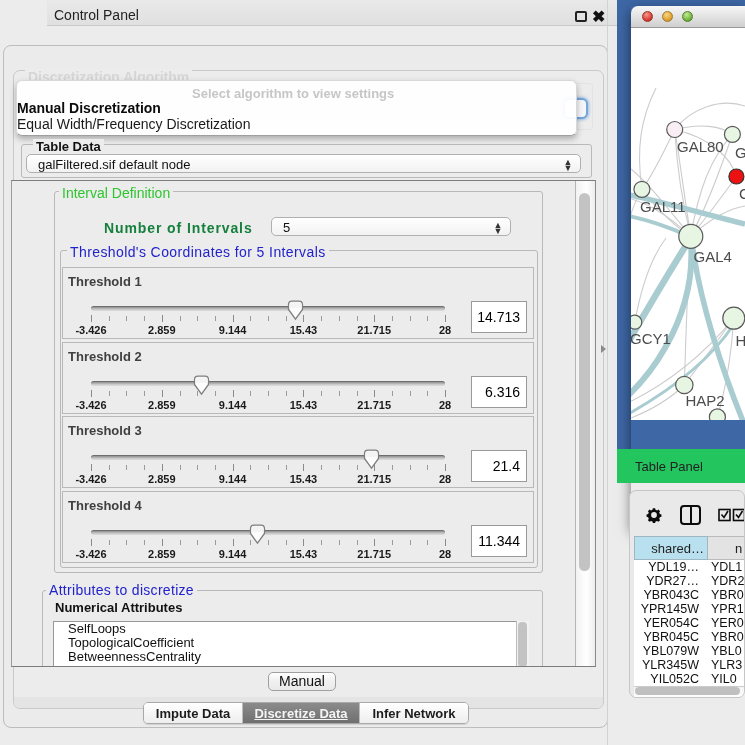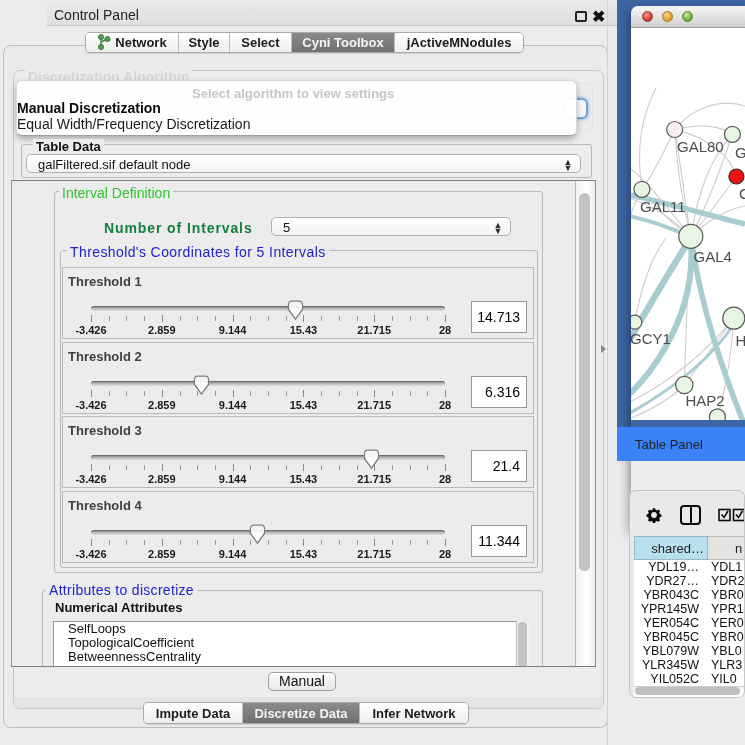--- a/index.html
+++ b/index.html
@@ -17,21 +17,21 @@
 
 #toptabs { left:85px; top:32px; height:21px; display:flex; border:1px solid #a9a9a9; border-radius:5px; overflow:hidden; background:linear-gradient(#ffffff,#eeeeee); box-shadow:0 1px 1px rgba(0,0,0,0.12); }
 #toptabs .tab { height:100%; display:flex; align-items:center; justify-content:center; font-size:13px; font-weight:bold; color:#1c1c1c; border-right:1px solid #bdbdbd; background:linear-gradient(#ffffff,#eeeeee); }
 #toptabs .tab:last-child { border-right:none; }
 #toptabs .tab.sel { background:linear-gradient(#8b8b8b,#6f6f6f); color:#f4f4f4; }
 
 
 #bottabs { left:143px; top:702px; height:22px; display:flex; border:1px solid #a9a9a9; border-radius:5px; overflow:hidden; background:linear-gradient(#ffffff,#eeeeee); box-shadow:0 1px 1px rgba(0,0,0,0.12); }
 #bottabs .tab { height:100%; display:flex; align-items:center; justify-content:center; font-size:13px; font-weight:bold; color:#1c1c1c; border-right:1px solid #bdbdbd; background:linear-gradient(#ffffff,#eeeeee); }
 #bottabs .tab:last-child { border-right:none; }
-#bottabs .tab.sel { background:linear-gradient(#8b8b8b,#6f6f6f); color:#f4f4f4; }
+#bottabs .tab.sel { background:linear-gradient(#8b8b8b,#6f6f6f); color:#f4f4f4;text-decoration:underline; }
 
 #outerpanel { left:3px; top:45px; width:605px; height:683px; border:1px solid #bdbdbd; border-radius:8px; background:#ebebeb; }
 #innerpanel { left:13px; top:70px; width:591px; height:639px; border:1px solid #c9c9c9; border-radius:7px; background:#ececec; }
 
 
 .group { position:absolute; border:1px solid #b9b9b9; border-radius:3px; }
 .gtitle { position:absolute; font-size:14px; background:#ececec; padding:0 3px; white-space:nowrap; }
 
 
 .combo { position:absolute; background:linear-gradient(#ffffff,#f2f2f2); border:1px solid #b0b0b0; border-radius:5px; font-size:13px; color:#111; }
@@ -57,54 +57,39 @@
 #attrlist { position:absolute; left:41px; top:440px; width:476px; height:46px; background:#ffffff; border:1px solid #989898; font-size:13px; color:#111; }
 #attrlist div { padding-left:14px; height:14px; line-height:14px; }
 
 
 #bluearea { left:617px; top:0; width:128px; height:449px; background:#3d67a5; }
 #netwin { position:absolute; left:14px; top:6px; width:114px; height:522px; box-shadow:0 5px 12px rgba(0,0,10,0.55); }
 #nettitle { position:absolute; left:0; top:0; width:114px; height:22px; background:linear-gradient(#f7f7f7,#cfcfcf); border-top-left-radius:7px; border-bottom:1px solid #9a9a9a; }
 #netcanvas { position:absolute; left:0; top:22px; width:114px; height:392px; background:#ffffff; overflow:hidden; }
 .light { position:absolute; top:5px; width:11px; height:11px; border-radius:50%; }
 
-#tablepanelbar { left:617px; top:427px; width:128px; height:34px; background:#3b82f6; }
+#tablepanelbar { left:617px; top:449px; width:128px; height:34px; background:#22c55e; }
 #tablepanelbar .t { position:absolute; left:18px; top:10px; font-size:13px; color:#222; }
 #tablebox { left:629px; top:490px; width:116px; height:208px; background:#e9e9e9; border:1px solid #c6c6c6; border-radius:7px; overflow:hidden; }
 .trow { position:absolute; width:200px; height:14px; font-size:12.5px; color:#111; }
 .trow .c1 { position:absolute; left:0px; width:69px; text-align:right; }
 .trow .c2 { position:absolute; left:81px; }
 </style>
 </head>
 <body>
 <div id="root">
 
 <div class="abs" id="outerpanel"></div>
 <div class="abs" id="innerpanel"></div>
 <div class="abs" id="titlebar">
       <div class="t">Control Panel</div>
     </div>
 <div id="float-ic"></div>
 <div id="close-ic">✖</div>
 
-<div class="abs" id="toptabs">
-  <div class="tab" style="width:93px;">
-    <svg width="14" height="17" viewBox="0 0 14 17" style="margin-right:4px;">
-      <line x1="4" y1="3" x2="4" y2="13" stroke="#4e7d4e" stroke-width="1.4"></line>
-      <line x1="4" y1="8" x2="10" y2="5" stroke="#4e7d4e" stroke-width="1.4"></line>
-      <circle cx="4" cy="3" r="2.6" fill="#55a055" stroke="#2e6b2e" stroke-width="0.8"></circle>
-      <circle cx="4" cy="13" r="2.6" fill="#55a055" stroke="#2e6b2e" stroke-width="0.8"></circle>
-      <circle cx="10.5" cy="5" r="2.6" fill="#55a055" stroke="#2e6b2e" stroke-width="0.8"></circle>
-    </svg>
-    Network</div>
-  <div class="tab" style="width:51px;">Style</div>
-  <div class="tab" style="width:62px;">Select</div>
-  <div class="tab sel" style="width:103px;">Cyni Toolbox</div>
-  <div class="tab" style="width:128px;">jActiveMNodules</div>
-</div>
 
 <div class="group" style="left:17px; top:83px; width:576px; height:47px; border-color:#e3e3e3;"></div>
 <div class="gtitle" style="left:25px; top:69px; font-weight:bold; color:#d6d6d6;">Discretization Algorithm</div>
 
 <div class="abs" style="left:563px; top:98px; width:25px; height:21px; border:2px solid #73a6d9; border-radius:6px; box-shadow:0 0 3px 1px rgba(90,150,220,0.55); background:#f4f6f9;"></div>
 
 <div class="abs" style="left:16px; top:80px; width:561px; height:56px; background:rgba(255,255,255,0.95); border:1px solid #d8d8d8; border-bottom:1px solid #9f9f9f; border-radius:6px; box-shadow:0 3px 6px rgba(0,0,0,0.28);"></div>
 <div class="abs" style="left:192px; top:86px; font-size:13px; font-weight:bold; color:#c6c6c6;">Select algorithm to view settings</div>
 <div class="abs" style="left:17px; top:100px; font-size:14px; font-weight:bold; color:#0c0c0c;">Manual Discretization</div>
 <div class="abs" style="left:17px; top:116px; font-size:14px; color:#1a1a1a;">Equal Width/Frequency Discretization</div>

